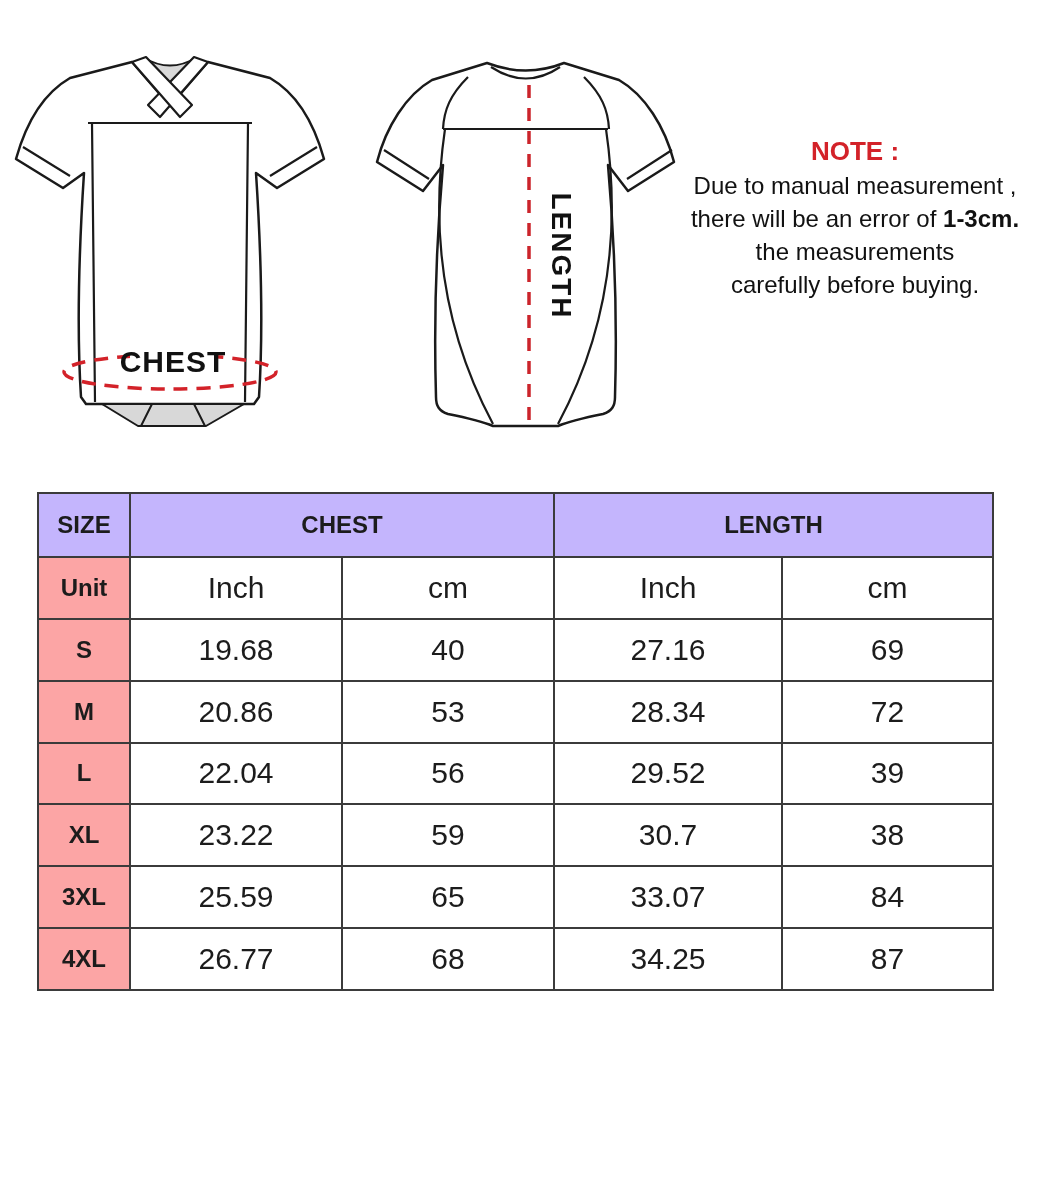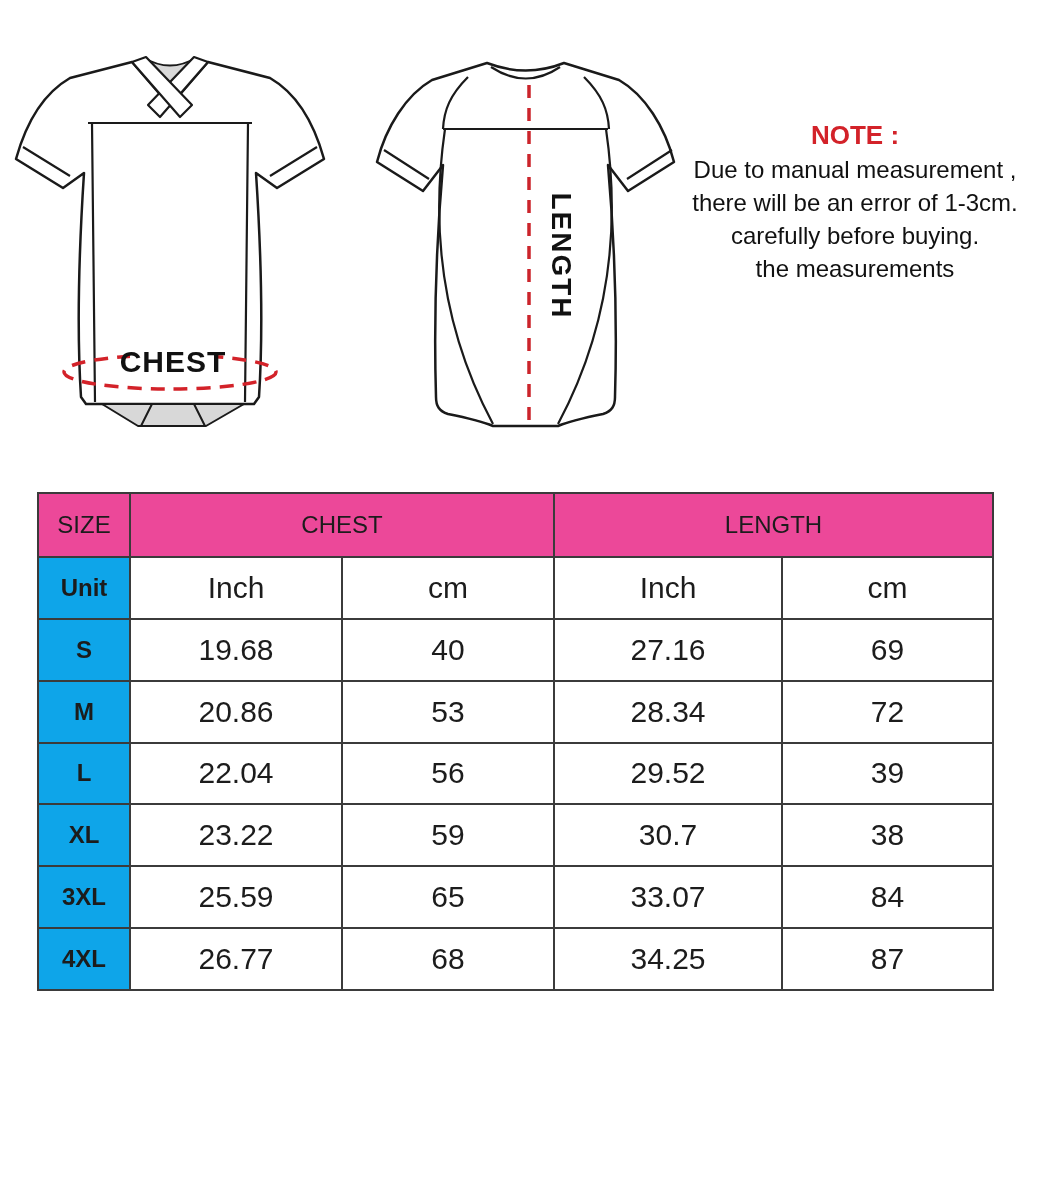--- a/index.html
+++ b/index.html
@@ -6,36 +6,36 @@
   .canvas {
     position:relative; width:1040px; height:1182px; background:#ffffff;
     font-family:"Liberation Sans", sans-serif; overflow:hidden;
   }
   svg text { font-family:"Liberation Sans", sans-serif; }
 
   .front-svg { position:absolute; left:0px;   top:45px; }
   .back-svg  { position:absolute; left:368px; top:45px; }
 
   .note {
-    position:absolute; left:690px; top:120px; width:330px;
+    position:absolute; left:690px; top:136px; width:330px;
     text-align:center; color:#111111; font-size:24px; line-height:33px;
   }
   .note-title { color:#d32229; font-weight:bold; font-size:26px; line-height:30px; margin-bottom:3px; }
-  .note b { font-weight:normal; }
+  .note b { font-weight:bold; }
 
   .size-table {
     position:absolute; left:37px; top:492px; width:955px;
     border-collapse:collapse; table-layout:fixed;
   }
   .size-table .cell {
     border:2px solid #3b3b3b; text-align:center; vertical-align:middle;
     padding:0; color:#1c1c1c; font-size:30px; font-weight:normal;
   }
-  .size-table .hdr { background:#ec4899; font-weight:normal; font-size:24px; }
-  .size-table .lbl { background:#0ea5e9; font-weight:bold; font-size:24px; }
+  .size-table .hdr { background:#c4b5fd; font-weight:bold; font-size:24px; }
+  .size-table .lbl { background:#fca5a5; font-weight:bold; font-size:24px; }
   .r-head { height:64px; }
   .r-unit { height:62px; }
   .size-table tbody tr { height:61.75px; }
 </style>
 </head>
 <body>
 
 <div class="canvas">
 
   <svg class="front-svg" width="340" height="400" viewBox="0 0 340 400">
@@ -80,22 +80,22 @@
     <path d="M16 105 L61 134 M304 105 L259 134" stroke="#1a1a1a" stroke-width="2.2" fill="none"></path>
 
     <path d="M161 40 L161 379" fill="none" stroke="#cb242b" stroke-width="3.5" stroke-dasharray="13 10"></path>
     <text transform="translate(184 211) rotate(90)" text-anchor="middle" font-size="28" font-weight="bold" fill="#111111" letter-spacing="2">LENGTH</text>
   </svg>
 
   <div class="note">
     <div class="note-title">NOTE :</div>
     <div>Due to manual measurement ,</div>
     <div><span>there will be an error of </span><b>1-3cm.</b></div>
+    <div>the measurements</div>
     <div>carefully before buying.</div>
-    <div>the measurements</div>
   </div>
 
   <table class="size-table">
     <colgroup>
       <col style="width:92px">
         <col style="width:212px">
         <col style="width:212px">
         <col style="width:228px">
         <col style="width:211px">
     </colgroup>

